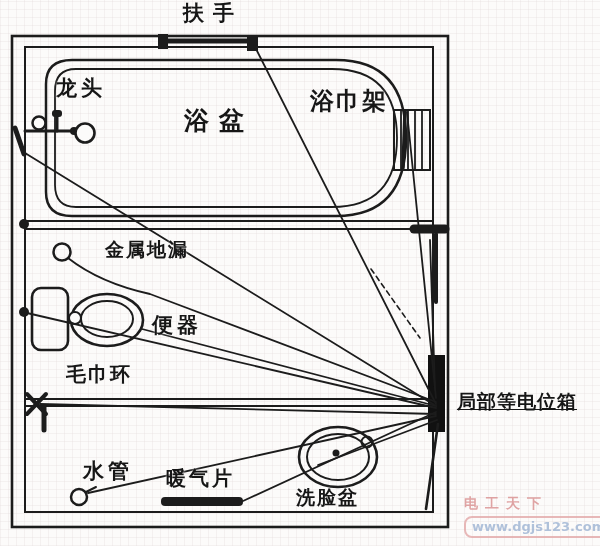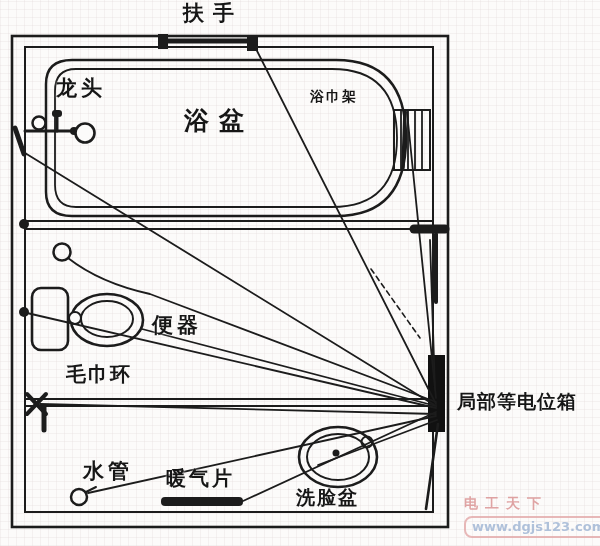--- a/index.html
+++ b/index.html
@@ -22,26 +22,26 @@
     position:absolute;
     color:#161616;
     font-weight:bold;
     white-space:nowrap;
     line-height:1;
     text-shadow:0 0 3px rgba(252,251,250,.9);
   }
   .lbl-handrail   {left:183px;top:3px;  font-size:21px;letter-spacing:9px;}
   .lbl-faucet     {left:56px; top:78px; font-size:21px;letter-spacing:4px;}
   .lbl-bathtub    {left:184px;top:108px;font-size:25px;letter-spacing:10px;}
-  .lbl-towelrack  {left:310px;top:89px; font-size:14px;letter-spacing:2px;}
+  .lbl-towelrack  {left:310px;top:89px; font-size:24px;letter-spacing:2px;}
   .lbl-drain      {left:105px;top:240px;font-size:19px;letter-spacing:2px;}
   .lbl-curtain    {left:308px;top:241px;font-size:21px;letter-spacing:2px;}
   .lbl-toilet     {left:152px;top:315px;font-size:21px;letter-spacing:4px;}
   .lbl-towelring  {left:66px; top:364px;font-size:20px;letter-spacing:2px;}
-  .lbl-eqbox      {left:457px;top:392px;font-size:19px;letter-spacing:1px;}
+  .lbl-eqbox      {left:457px;top:392px;font-size:19px;letter-spacing:1px;text-decoration:underline;}
   .lbl-waterpipe  {left:83px; top:461px;font-size:21px;letter-spacing:4px;}
   .lbl-radiator   {left:166px;top:468px;font-size:20px;letter-spacing:3px;}
   .lbl-basin      {left:296px;top:488px;font-size:19px;letter-spacing:2px;}
 
   .watermark{
     position:absolute;left:458px;top:491px;width:142px;height:52px;
     display:flex;align-items:center;gap:6px;
     opacity:.8;
   }
   .wm-right{display:flex;flex-direction:column;gap:6px;}
@@ -152,20 +152,21 @@
       <line x1="438" y1="424" x2="426" y2="509" stroke-width="2.6"></line>
     </g>
 
     <line x1="371" y1="269" x2="420" y2="338" stroke-width="1.6" stroke-dasharray="5 4"></line>
   </svg>
 
   <div class="lbl lbl-handrail">扶手</div>
   <div class="lbl lbl-faucet">龙头</div>
   <div class="lbl lbl-bathtub">浴盆</div>
   <div class="lbl lbl-towelrack">浴巾架</div>
+  <div class="lbl lbl-drain">金属地漏</div>
   <div class="lbl lbl-toilet">便器</div>
   <div class="lbl lbl-towelring">毛巾环</div>
   <div class="lbl lbl-eqbox">局部等电位箱</div>
   <div class="lbl lbl-waterpipe">水管</div>
   <div class="lbl lbl-radiator">暖气片</div>
   <div class="lbl lbl-basin">洗脸盆</div>
 
   <div class="watermark">
     <svg width="38" height="46" viewBox="0 0 38 46">
       <path d="M8,14 Q2,5 14,2 L32,2 Q20,6 15,13 Z" fill="#d89494"></path>

